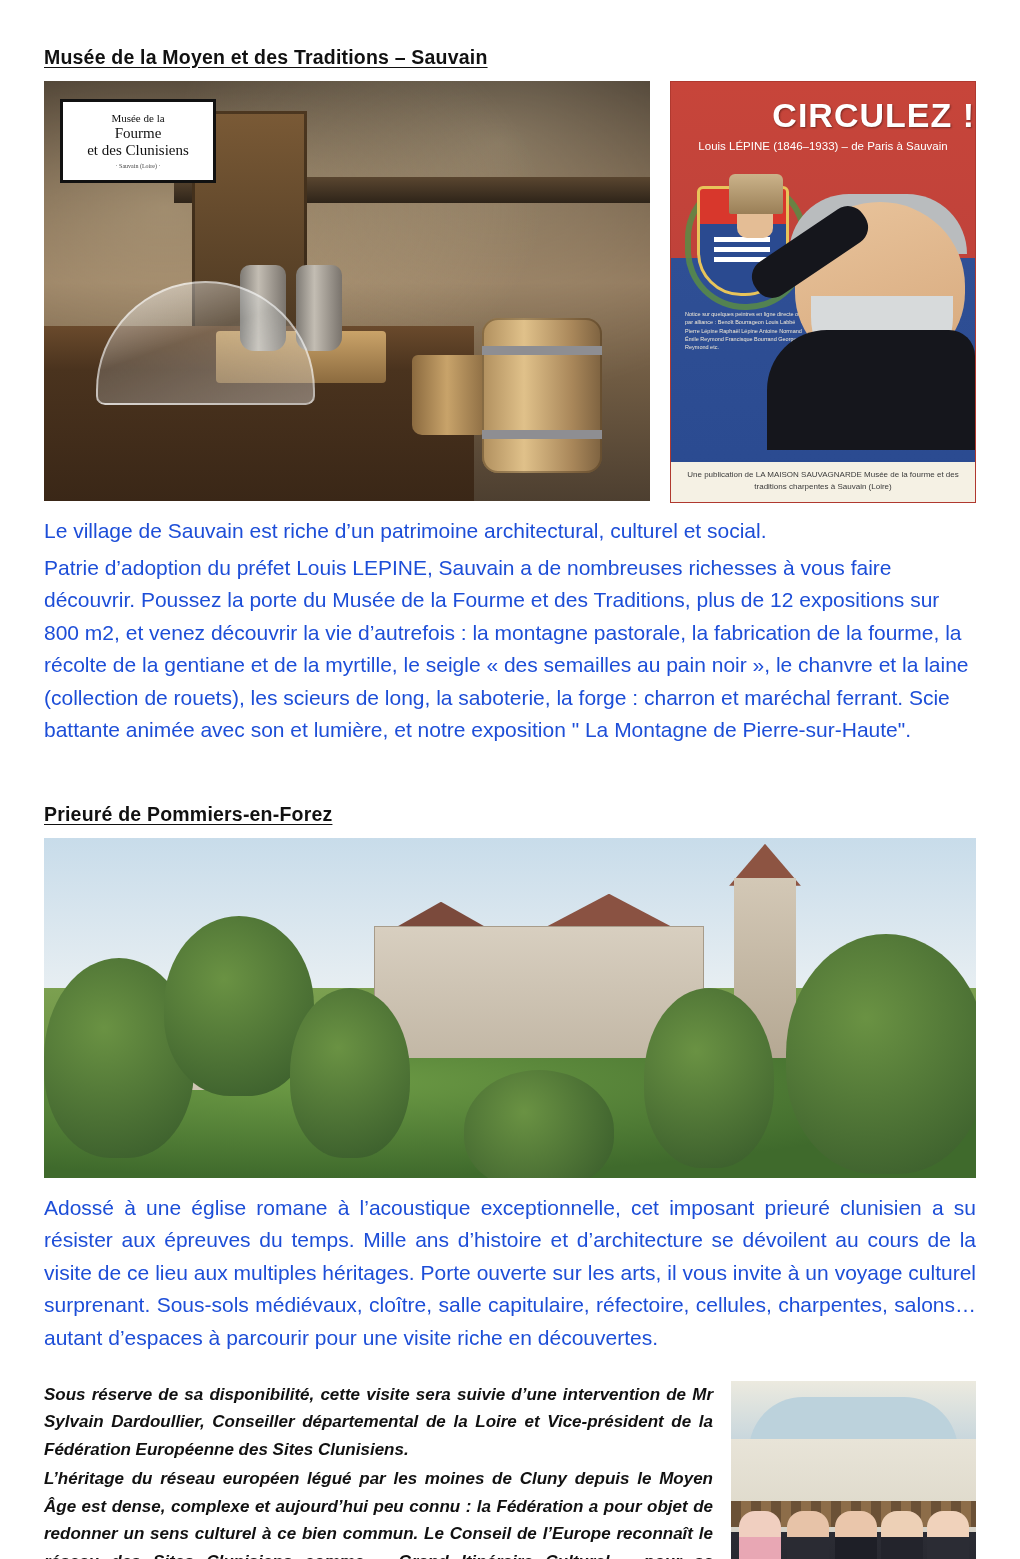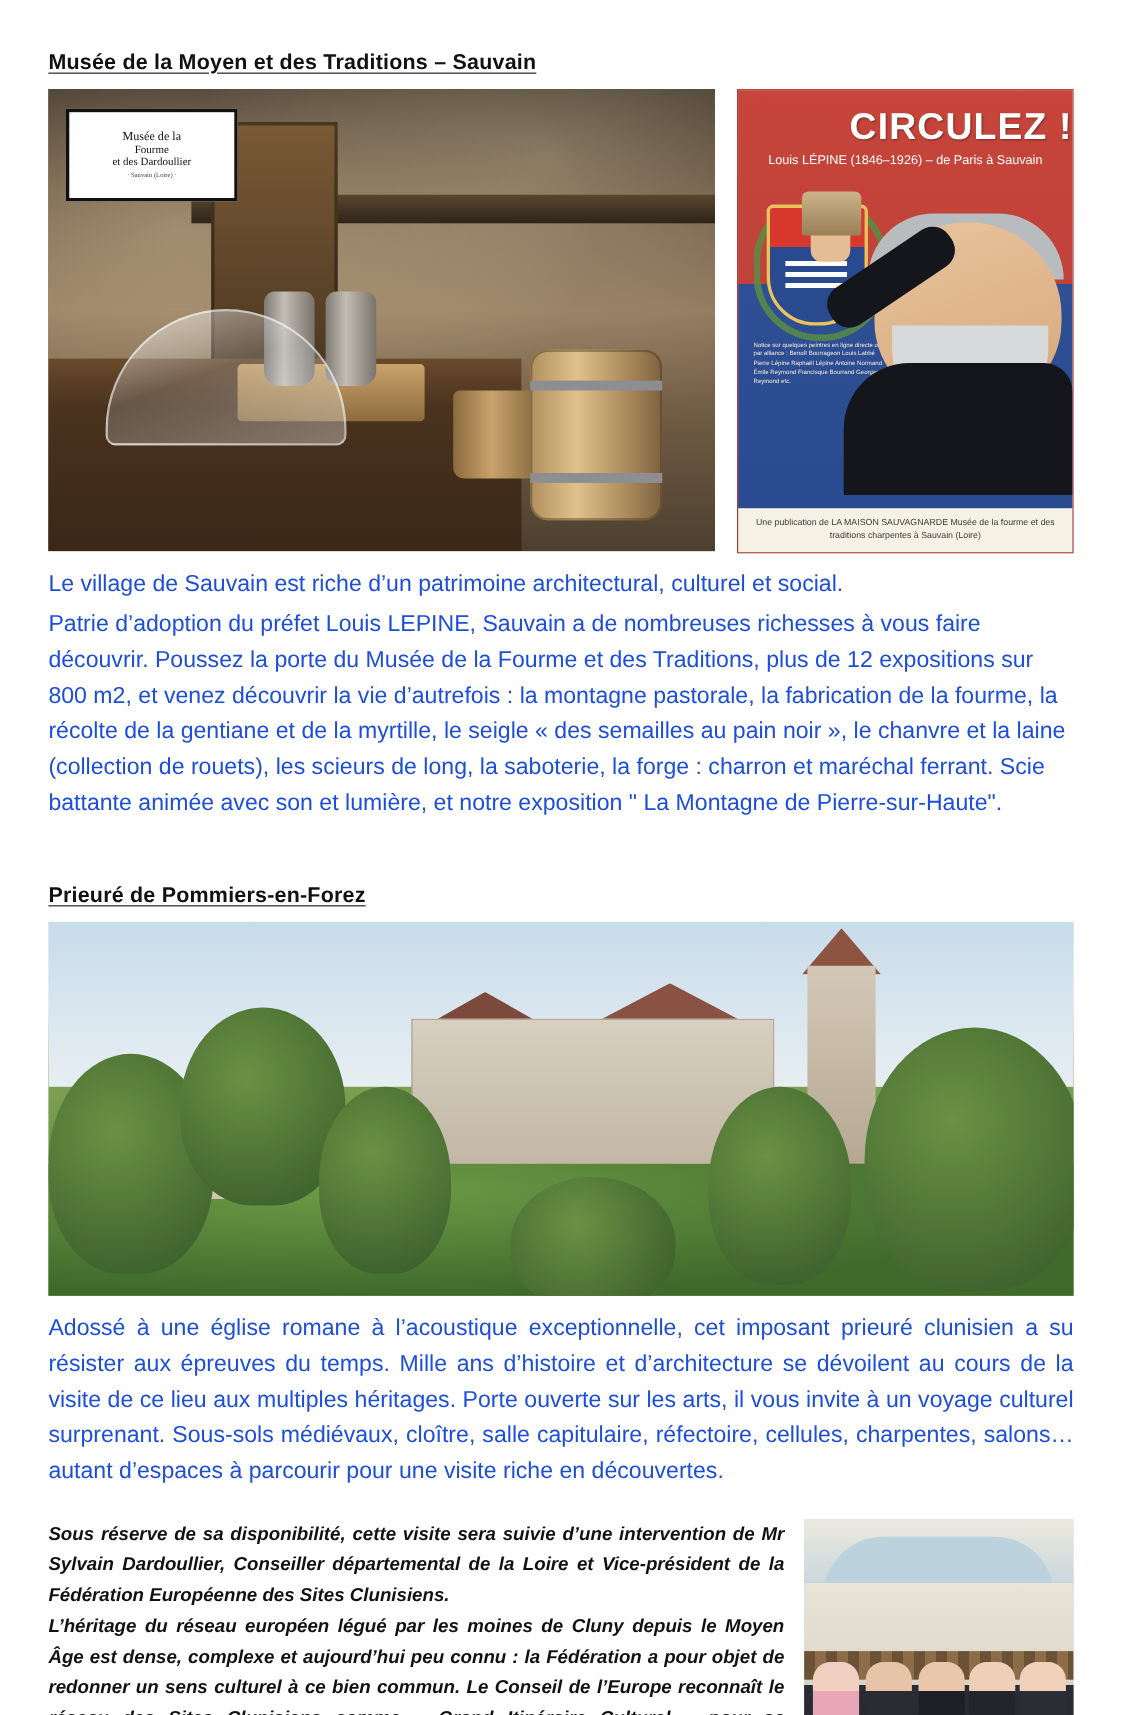--- a/index.html
+++ b/index.html
@@ -127,21 +127,21 @@
     width: 150px; height: 78px;
     background: #fff;
     border: 3px solid #111;
     display: flex;
     flex-direction: column;
     align-items: center;
     justify-content: center;
     line-height: 1.15;
   }
   .museum-logo .l1 { font-family: "Liberation Serif", serif; font-size: 11px; color: #111; }
-  .museum-logo .l2 { font-family: "Liberation Serif", serif; font-size: 10px; color: #111; text-align: right; }
+  .museum-logo .l2 { font-family: "Liberation Serif", serif; font-size: 15px; color: #111; text-align: right; }
   .museum-logo .l3 { font-family: "Liberation Serif", serif; font-size: 6px; color: #444; margin-top: 3px; }
 
   
   .poster {
     position: relative;
     width: 310px;
     height: 420px;
     overflow: hidden;
     background: linear-gradient(180deg, #c7453a 0%, #c0423a 42%, #2f4f95 42%, #2a4a90 100%);
     border: 1px solid #b0392f;
@@ -383,28 +383,28 @@
       <div class="table"></div>
       <div class="stool"></div>
       <div class="jug1"></div>
       <div class="jug2"></div>
       <div class="bucket"></div>
       <div class="barrel"></div>
       <div class="dome"></div>
       <div class="museum-logo">
         <span class="l1">Musée de la</span>
         <span class="l2">Fourme</span>
-        <span class="l2">et des Dardoullier</span>
+        <span class="l2">et des Clunisiens</span>
         <span class="l3">· Sauvain (Loire) ·</span>
       </div>
     </div>
 
     <div class="poster">
       <div class="ptitle">CIRCULEZ !</div>
-      <div class="psub">Louis LÉPINE  (1846–1926) – de Paris à Sauvain</div>
+      <div class="psub">Louis LÉPINE  (1846–1933) – de Paris à Sauvain</div>
       <div class="laurel"></div>
       <div class="shield">
           <span class="wave"></span>
         </div>
       <div class="credits">Notice
 sur quelques peintres
 en ligne directe ou par alliance :
 
 Benoît Bourrageon
 Louis Labbé

